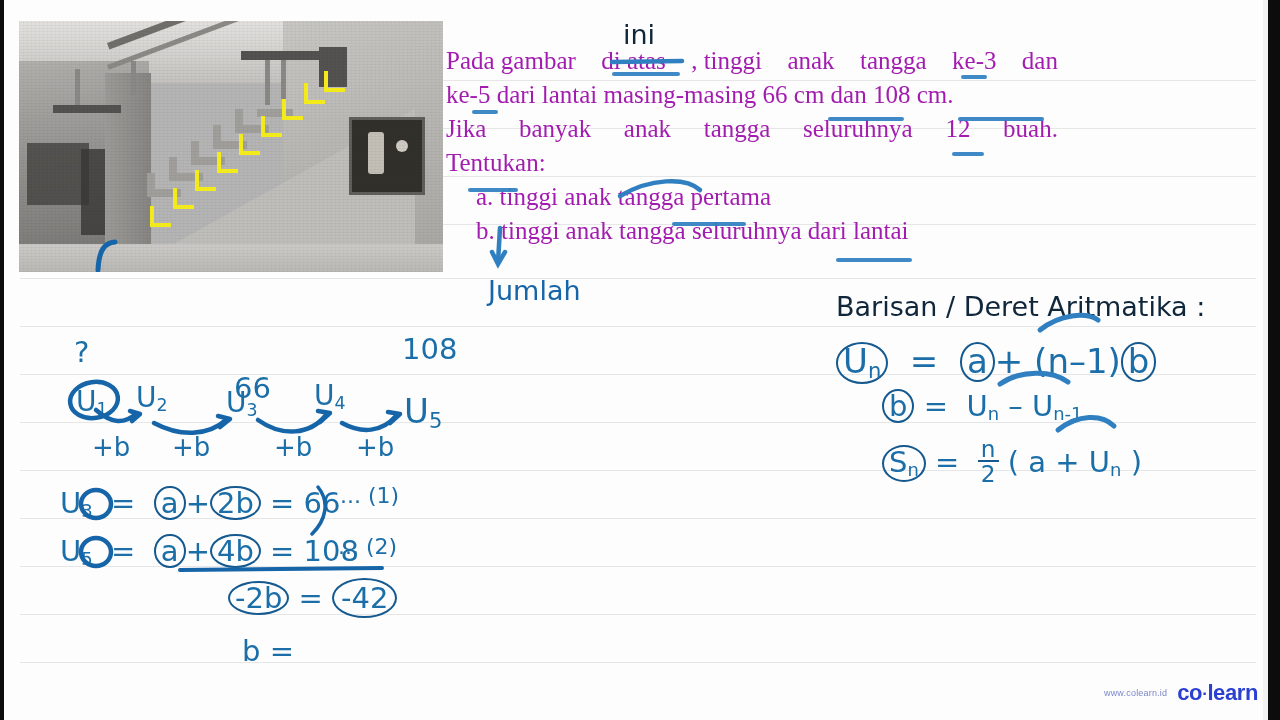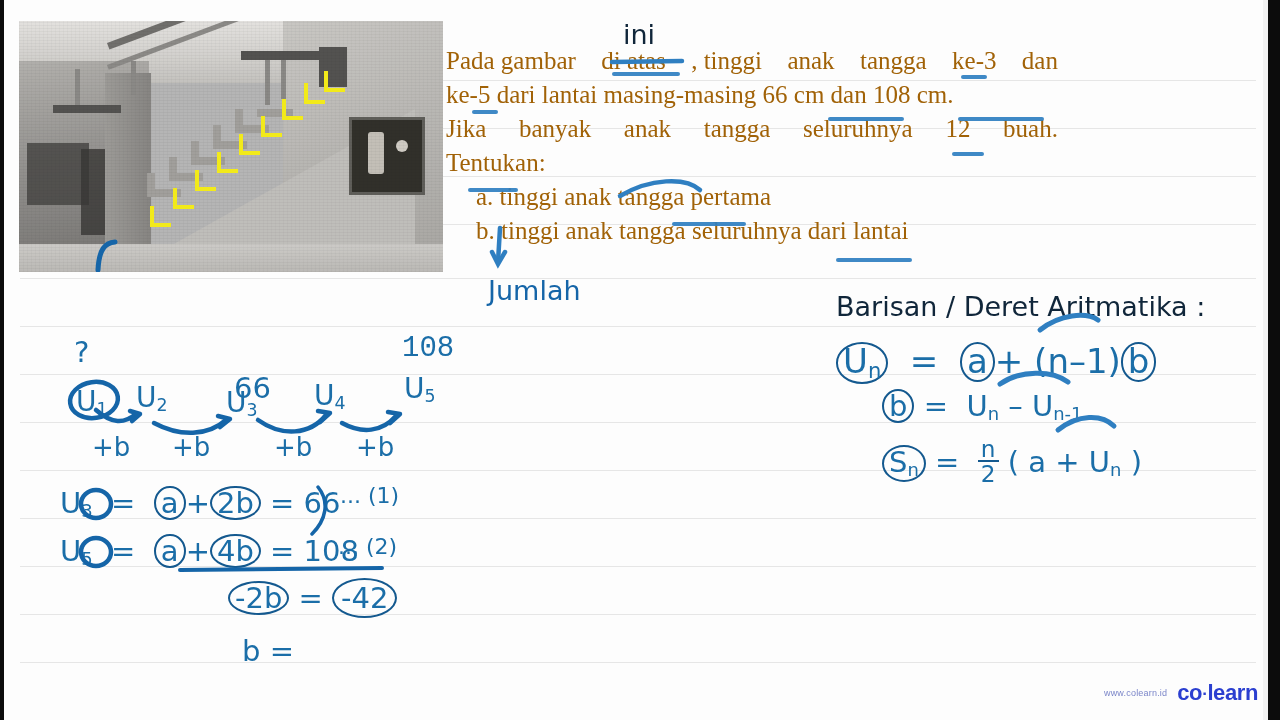--- a/index.html
+++ b/index.html
@@ -69,21 +69,21 @@
   .ybr{position:absolute;width:17px;height:17px;
     border-left:4px solid #f2ea1a;border-bottom:4px solid #f2ea1a;z-index:8;}
 
   
   .photo-hook{position:absolute;left:74px;top:218px;width:26px;height:34px;z-index:9;}
 
   
   .prob{
     position:absolute;left:446px;top:44px;width:620px;z-index:10;
     font-family:"Liberation Serif", serif;
-    font-size:25px;line-height:34px;color:#a16207;
+    font-size:25px;line-height:34px;color:#a21caf;
   }
   .prob .l{display:block;white-space:nowrap;}
   .prob .just{display:flex;justify-content:space-between;}
   .prob .strike{position:relative;}
   .prob .item{margin-left:30px;}
 
   
   .mk{position:absolute;z-index:11;pointer-events:none;}
   .mk-u{background:#2f7fc1;border-radius:3px;height:4px;opacity:.92;}
 
@@ -232,35 +232,35 @@
   <div class="mk mk-u" style="left:468px;top:188px;width:50px;"></div>
   <div class="mk mk-u" style="left:672px;top:222px;width:74px;"></div>
   <div class="mk mk-u" style="left:836px;top:258px;width:76px;"></div>
 
   <div class="hw dark" style="left:623px;top:19px;font-size:27px;">ini</div>
 
   <div class="hw" style="left:488px;top:275px;font-size:27px;color:#1565a8;">Jumlah</div>
 
   <div class="hw" style="left:74px;top:335px;font-size:29px;">?</div>
   <div class="hw" style="left:234px;top:332px;font-size:29px;margin-top:39px;">66</div>
-  <div class="hw" style="left:402px;top:332px;font-size:29px;font-family:Liberation Mono, monospace;">108</div>
+  <div class="hw" style="left:402px;top:332px;font-size:29px;">108</div>
 
   <div class="hw" style="left:76px;top:385px;font-size:28px;">
     <span>U</span><span class="sub">1</span>
   </div>
   <div class="hw" style="left:136px;top:381px;font-size:28px;">
     <span>U</span><span class="sub">2</span>
   </div>
   <div class="hw" style="left:226px;top:386px;font-size:28px;">
     <span>U</span><span class="sub">3</span>
   </div>
   <div class="hw" style="left:314px;top:379px;font-size:28px;">
     <span>U</span><span class="sub">4</span>
   </div>
-  <div class="hw" style="left:404px;top:372px;font-size:28px;">
+  <div class="hw" style="left:404px;top:391px;font-size:34px;">
     <span>U</span><span class="sub">5</span>
   </div>
 
   <div class="hw" style="left:92px;top:432px;font-size:26px;">+b</div>
   <div class="hw" style="left:172px;top:432px;font-size:26px;">+b</div>
   <div class="hw" style="left:274px;top:432px;font-size:26px;">+b</div>
   <div class="hw" style="left:356px;top:432px;font-size:26px;">+b</div>
 
   <div class="hw" style="left:60px;top:486px;font-size:29px;">
     <span>U<span class="sub">3</span></span>

